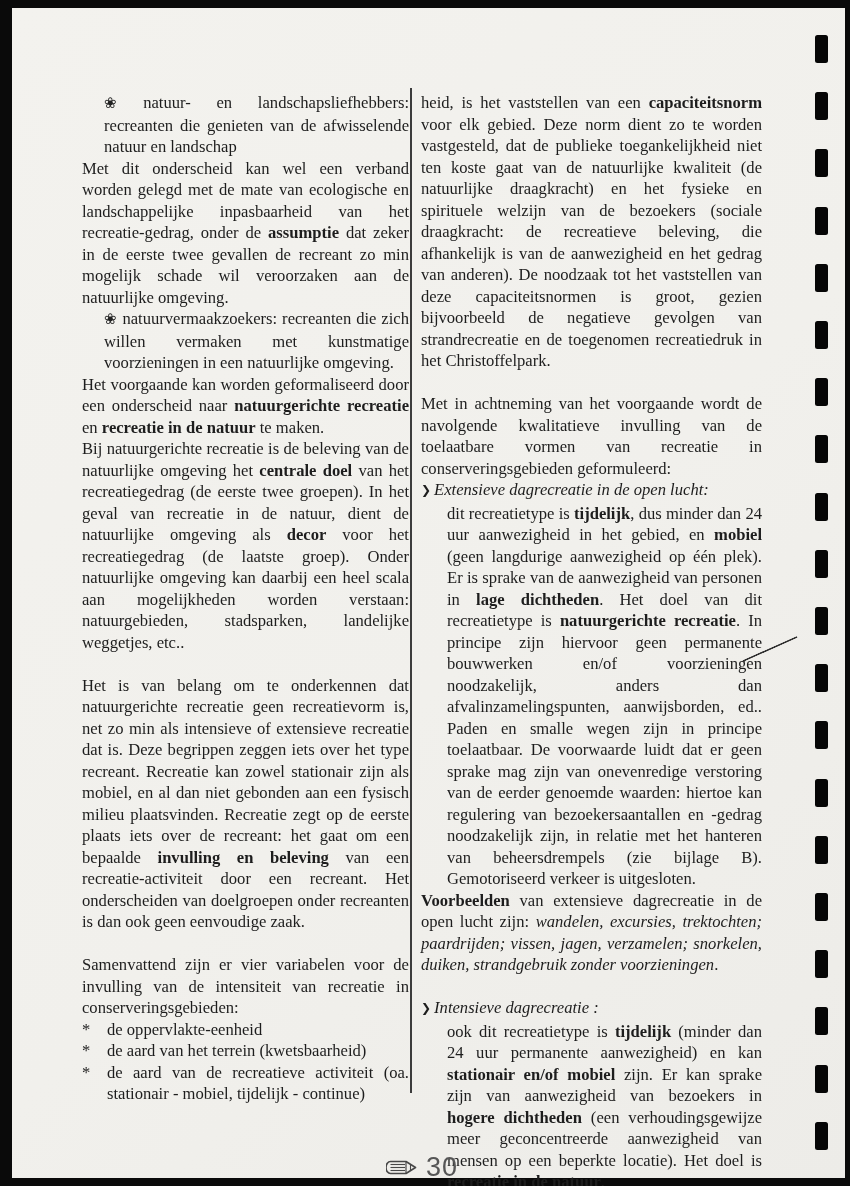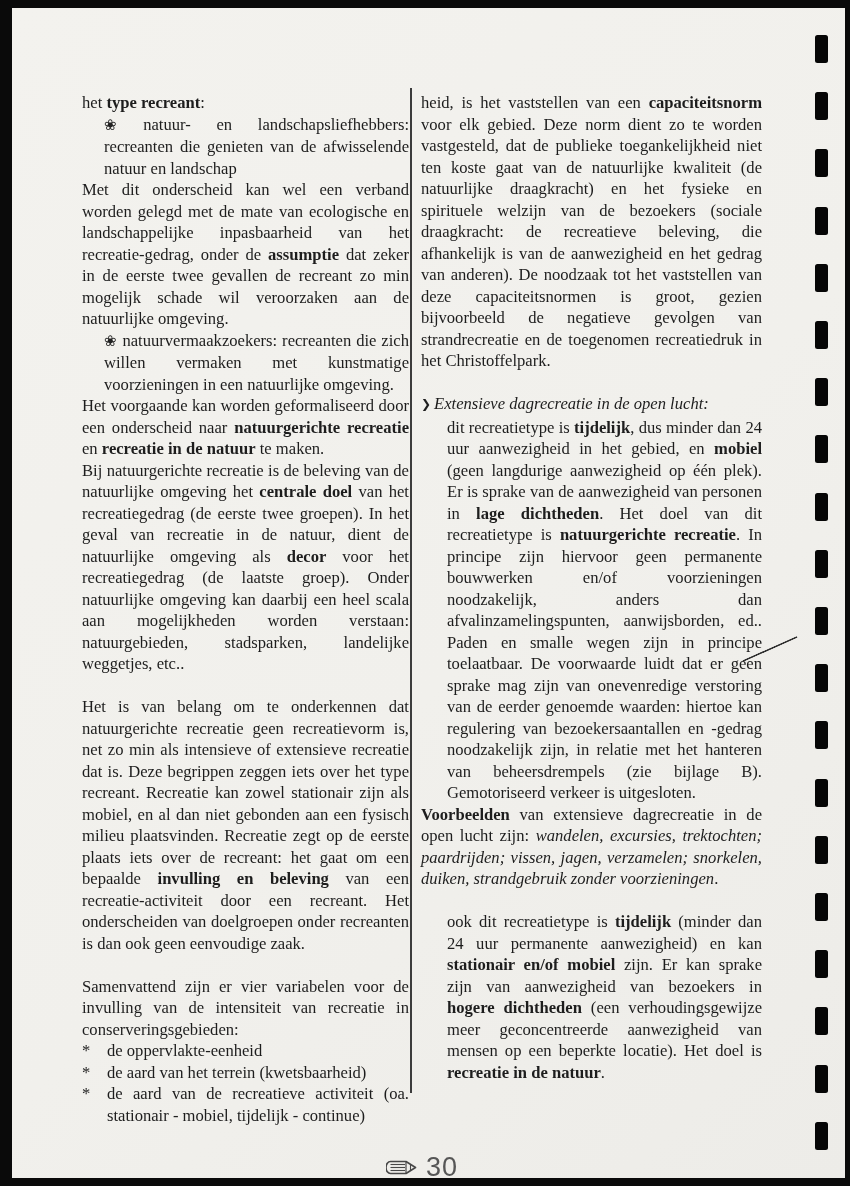--- a/index.html
+++ b/index.html
@@ -74,41 +74,42 @@
     <span class="hole" style="top: 893px;"></span>
     <span class="hole" style="top: 950.2px;"></span>
     <span class="hole" style="top: 1007.4px;"></span>
     <span class="hole" style="top: 1064.6px;"></span>
     <span class="hole" style="top: 1121.8px;"></span>
   </div>
 
 <div class="divider"></div>
 
 <div class="col col-left" id="col-left">
-    <div class="blk para">het <b>type recreant</b>:</div>
     <div class="blk flower-item"><span class="glyph-flower">❀</span>natuur- en landschapsliefhebbers: recreanten die genieten van de afwisselende natuur en landschap</div>
     <div class="blk para">Met dit onderscheid kan wel een verband worden gelegd met de mate van ecologische en landschappelijke inpasbaarheid van het recreatie-gedrag, onder de <b>assumptie</b> dat zeker in de eerste twee gevallen de recreant zo min mogelijk schade wil veroorzaken aan de natuurlijke omgeving.</div>
     <div class="blk flower-item"><span class="glyph-flower">❀</span>natuurvermaakzoekers: recreanten die zich willen vermaken met kunstmatige voorzieningen in een natuurlijke omgeving.</div>
     <div class="blk para">Het voorgaande kan worden geformaliseerd door een onderscheid naar <b>natuurgerichte recreatie</b> en <b>recreatie in de natuur</b> te maken.</div>
     <div class="blk para">Bij natuurgerichte recreatie is de beleving van de natuurlijke omgeving het <b>centrale doel</b> van het recreatiegedrag (de eerste twee groepen). In het geval van recreatie in de natuur, dient de natuurlijke omgeving als <b>decor</b> voor het recreatiegedrag (de laatste groep). Onder natuurlijke omgeving kan daarbij een heel scala aan mogelijkheden worden verstaan: natuurgebieden, stadsparken, landelijke weggetjes, etc..</div>
     <div class="blk spacer"></div>
     <div class="blk para">Het is van belang om te onderkennen dat natuurgerichte recreatie geen recreatievorm is, net zo min als intensieve of extensieve recreatie dat is. Deze begrippen zeggen iets over het type recreant. Recreatie kan zowel stationair zijn als mobiel, en al dan niet gebonden aan een fysisch milieu plaatsvinden. Recreatie zegt op de eerste plaats iets over de recreant: het gaat om een bepaalde <b>invulling en beleving</b> van een recreatie-activiteit door een recreant. Het onderscheiden van doelgroepen onder recreanten is dan ook geen eenvoudige zaak.</div>
     <div class="blk spacer"></div>
     <div class="blk para">Samenvattend zijn er vier variabelen voor de invulling van de intensiteit van recreatie in conserveringsgebieden:</div>
     <div class="blk star-item"><span class="glyph-star">*</span>de oppervlakte-eenheid</div>
     <div class="blk star-item"><span class="glyph-star">*</span>de aard van het terrein (kwetsbaarheid)</div>
     <div class="blk star-item"><span class="glyph-star">*</span>de aard van de recreatieve activiteit (oa. stationair - mobiel, tijdelijk - continue)</div>
   </div>
 <div class="col col-right" id="col-right">
     <div class="blk para">heid, is het vaststellen van een <b>capaciteitsnorm</b> voor elk gebied. Deze norm dient zo te worden vastgesteld, dat de publieke toegankelijkheid niet ten koste gaat van de natuurlijke kwaliteit (de natuurlijke draagkracht) en het fysieke en spirituele welzijn van de bezoekers (sociale draagkracht: de recreatieve beleving, die afhankelijk is van de aanwezigheid en het gedrag van anderen). De noodzaak tot het vaststellen van deze capaciteitsnormen is groot, gezien bijvoorbeeld de negatieve gevolgen van strandrecreatie en de toegenomen recreatiedruk in het Christoffelpark.</div>
     <div class="blk spacer"></div>
+    <div class="blk para">Met in achtneming van het voorgaande wordt de navolgende kwalitatieve invulling van de toelaatbare vormen van recreatie in conserveringsgebieden geformuleerd:</div>
     <div class="blk arrow-item"><span class="glyph-arrow">❯</span><i>Extensieve dagrecreatie in de open lucht</i>:</div>
     <div class="blk indent-para">dit recreatietype is <b>tijdelijk</b>, dus minder dan 24 uur aanwezigheid in het gebied, en <b>mobiel</b> (geen langdurige aanwezigheid op één plek). Er is sprake van de aanwezigheid van personen in <b>lage dichtheden</b>. Het doel van dit recreatietype is <b>natuurgerichte recreatie</b>. In principe zijn hiervoor geen permanente bouwwerken en/of voorzieningen noodzakelijk, anders dan afvalinzamelingspunten, aanwijsborden, ed.. Paden en smalle wegen zijn in principe toelaatbaar. De voorwaarde luidt dat er geen sprake mag zijn van onevenredige verstoring van de eerder genoemde waarden: hiertoe kan regulering van bezoekersaantallen en -gedrag noodzakelijk zijn, in relatie met het hanteren van beheersdrempels (zie bijlage B). Gemotoriseerd verkeer is uitgesloten.</div>
     <div class="blk para"><b>Voorbeelden</b> van extensieve dagrecreatie in de open lucht zijn: <i>wandelen, excursies, trektochten; paardrijden; vissen, jagen, verzamelen; snorkelen, duiken, strandgebruik zonder voorzieningen</i>.</div>
     <div class="blk spacer"></div>
+    <div class="blk arrow-item"><span class="glyph-arrow">❯</span><i>Intensieve dagrecreatie</i> :</div>
     <div class="blk indent-para">ook dit recreatietype is <b>tijdelijk</b> (minder dan 24 uur permanente aanwezigheid) en kan <b>stationair en/of mobiel</b> zijn. Er kan sprake zijn van aanwezigheid van bezoekers in <b>hogere dichtheden</b> (een verhoudingsgewijze meer geconcentreerde aanwezigheid van mensen op een beperkte locatie). Het doel is <b>recreatie in de natuur</b>.</div>
   </div>
 
 <div class="pen-mark"></div>
 
 <div class="page-footer">
   <svg class="pencil-icon" width="32" height="17" viewBox="0 0 32 17">
     <g fill="none" stroke="#474747" stroke-width="1.6" stroke-linejoin="round">
       <path d="M4.5 2.5 H20 L29.5 8.5 L20 14.5 H4.5 A4.5 6 0 0 1 4.5 2.5 Z"></path>
       <path d="M20 2.5 L20 14.5" stroke-width="1.2"></path>

